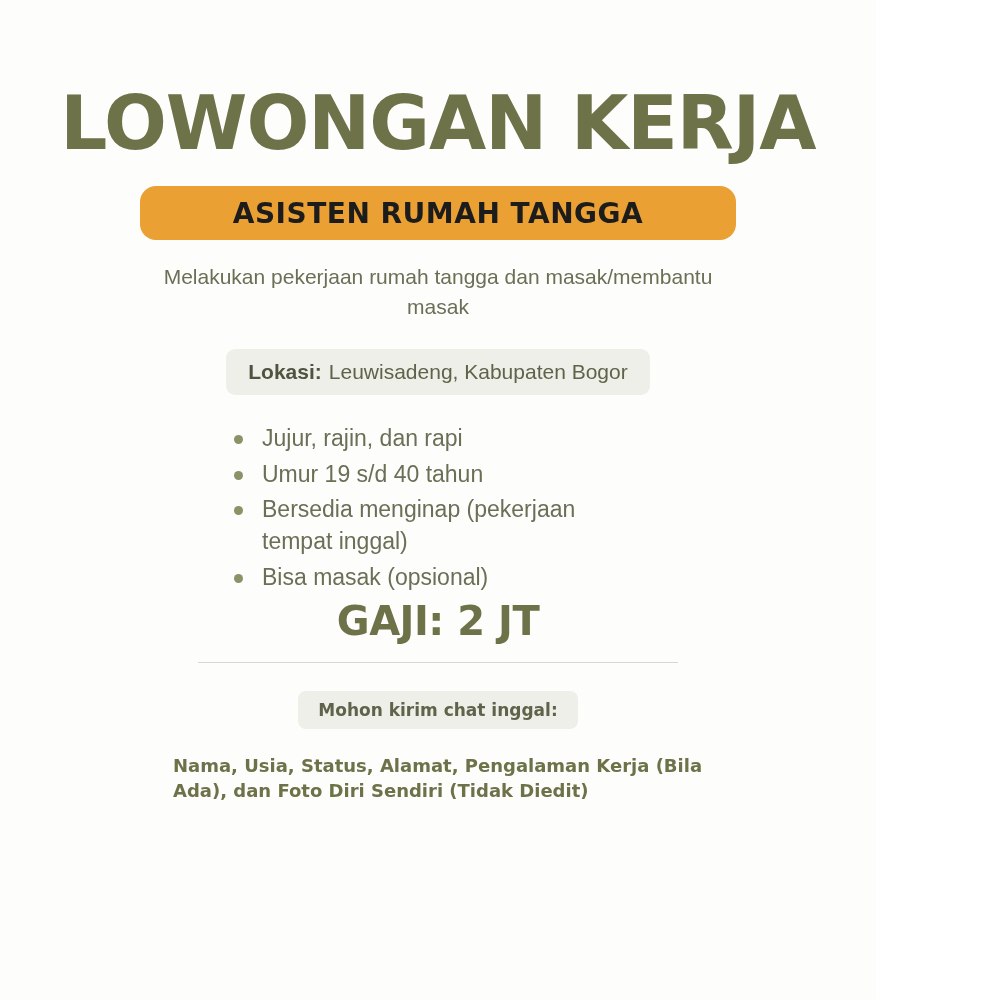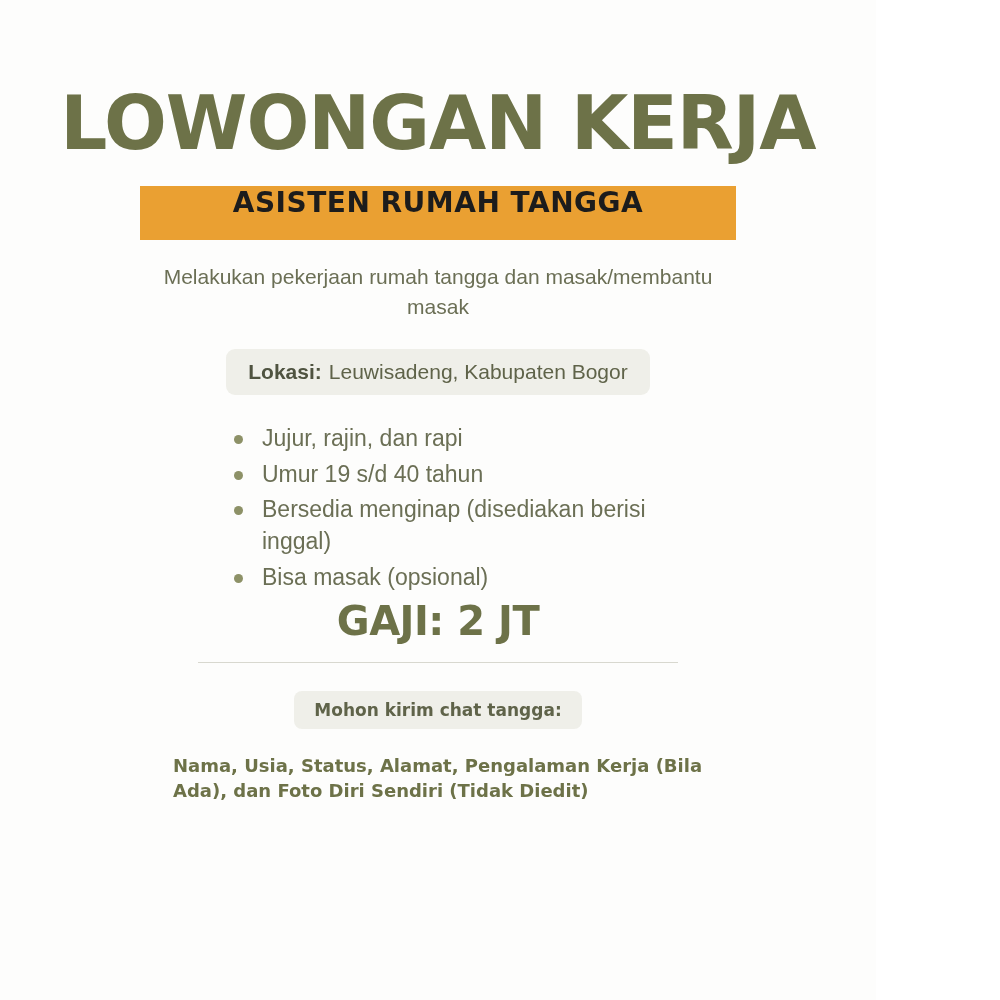--- a/index.html
+++ b/index.html
@@ -31,22 +31,23 @@
     color: #6d7248;
     text-align: center;
     line-height: 1;
   }
   .subtitle-bar {
     margin-top: 26px;
     width: 596px;
     height: 54px;
     background: #eaa032;
     display: flex;
-    align-items: flex-start;
+    align-items: center;
     justify-content: center;
+    border-radius: 16px;
   }
   .subtitle-bar span {
     font-family: "DejaVu Sans", sans-serif;
     font-weight: 700;
     font-size: 28px;
     letter-spacing: 0.5px;
     color: #1c1c1c;
   }
   .desc {
     margin-top: 22px;
@@ -147,25 +148,25 @@
   <div class="desc">Melakukan pekerjaan rumah tangga dan masak/membantu masak</div>
 
   <div class="location-chip">
     <span class="label">Lokasi:</span>
     <span class="value">Leuwisadeng, Kabupaten Bogor</span>
   </div>
 
   <ul class="req-list">
     <li>Jujur, rajin, dan rapi</li>
     <li>Umur 19 s/d 40 tahun</li>
-    <li>Bersedia menginap (disediakan berisi inggal)</li>
+    <li>Bersedia menginap (pekerjaan tempat inggal)</li>
     <li>Bisa masak (opsional)</li>
   </ul>
 
   <div class="salary">GAJI: 2 JT</div>
 
   <div class="divider"></div>
 
-  <div class="chat-chip">Mohon kirim chat tangga:</div>
+  <div class="chat-chip">Mohon kirim chat inggal:</div>
 
   <div class="send-info">Nama, Usia, Status, Alamat, Pengalaman Kerja (Bila Ada), dan Foto Diri Sendiri (Tidak Diedit)</div>
 
 </div>
 
 </body></html>

